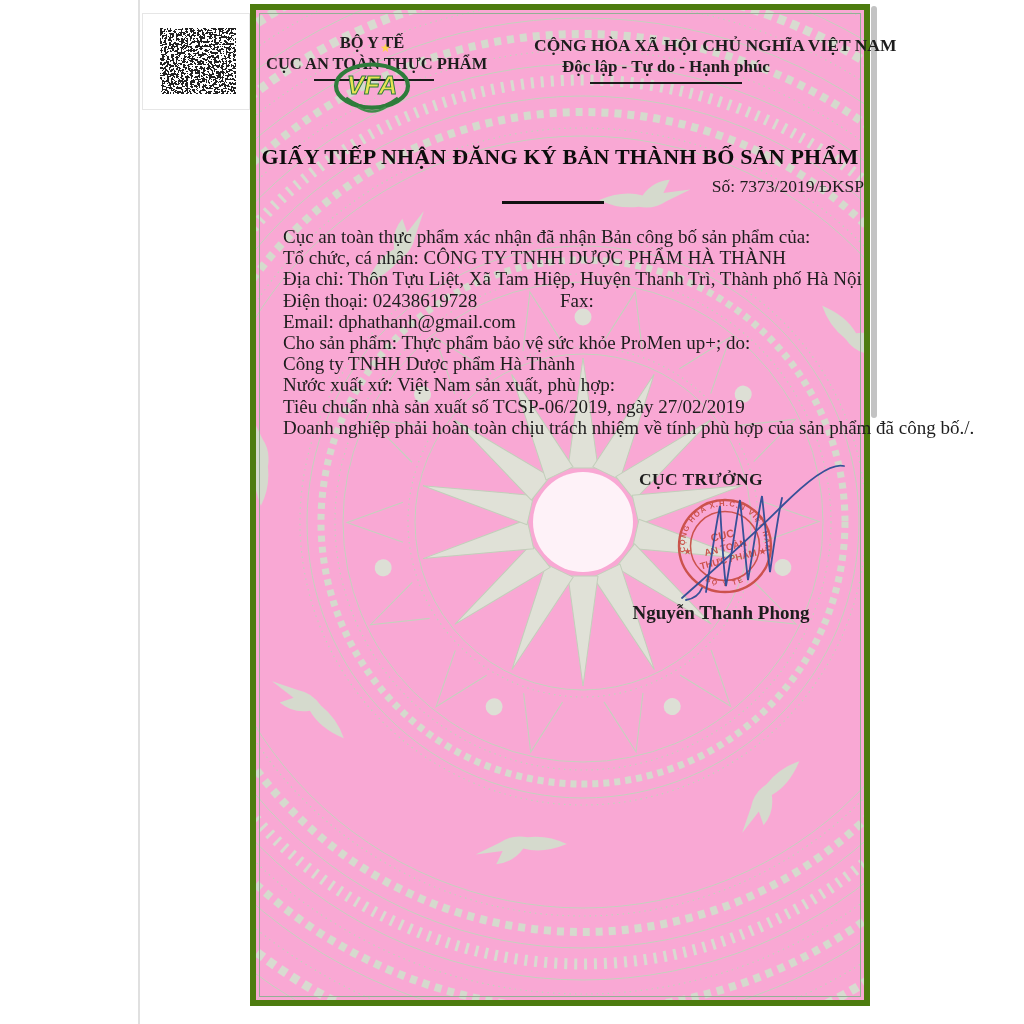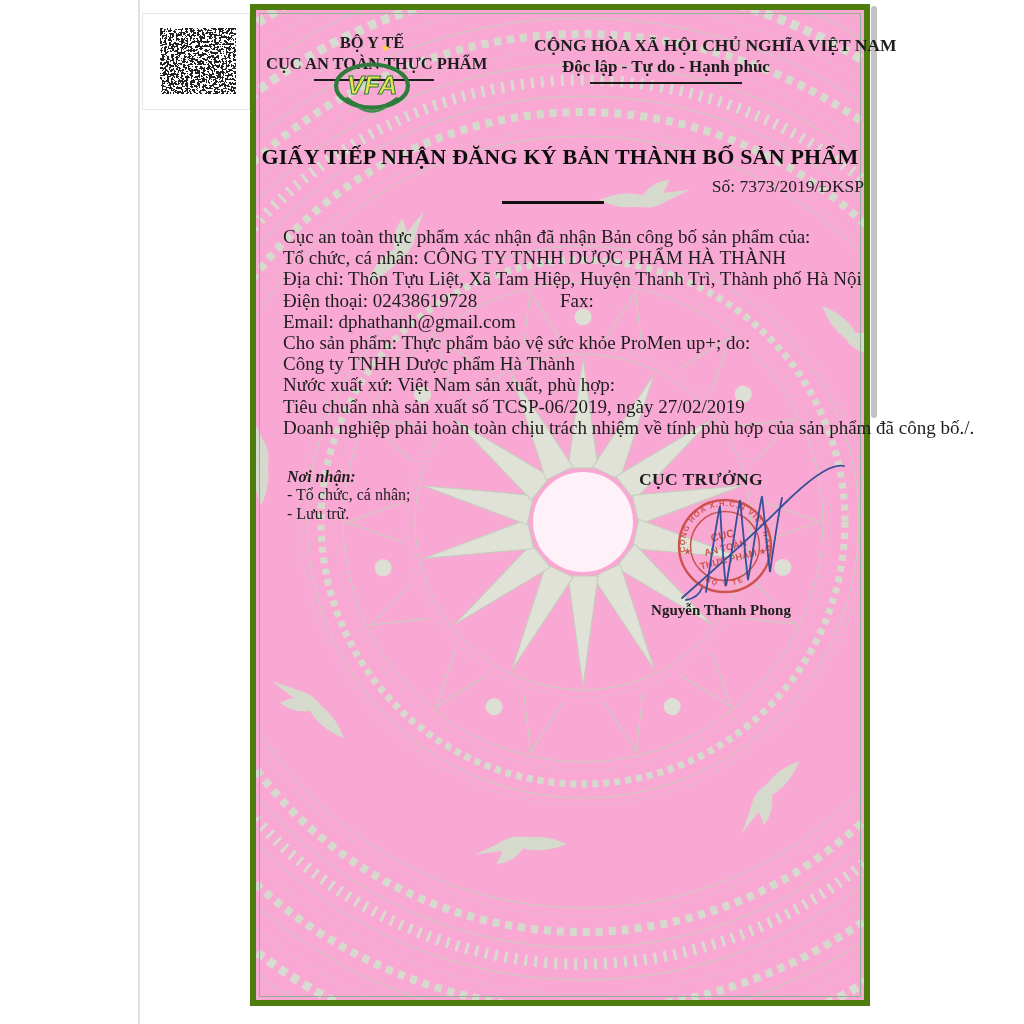--- a/index.html
+++ b/index.html
@@ -35,21 +35,21 @@
   .body-text p{margin:0;white-space:nowrap;}
   .body-text p.tight{margin-top:-6px;}
   .phone-line{position:relative;}
   .fax-label{position:absolute;left:277px;top:0;}
   
   .recipients{left:31px;top:458px;font-size:16px;line-height:18.4px;white-space:nowrap;}
   .recipients .label{font-weight:bold;font-style:italic;}
   .signer-title{left:340px;top:459px;width:210px;text-align:center;font-weight:bold;font-size:17.5px;letter-spacing:0.4px;white-space:nowrap;}
   .stamp-svg{left:399px;top:466px;z-index:3;}
   .signature-svg{left:400px;top:444px;z-index:4;}
-  .signer-name{left:360px;top:592px;width:210px;text-align:center;font-weight:bold;font-size:15px;white-space:nowrap;z-index:5;}
+  .signer-name{left:360px;top:592px;width:210px;text-align:center;font-weight:bold;font-size:19px;white-space:nowrap;z-index:5;}
 </style>
 </head>
 <body>
 
 <div class="canvas">
 
   <div class="photo-edge-left"></div>
   <div class="scrollbar-thumb"></div>
 
   <div class="qr-box">
@@ -200,25 +200,20 @@
         <span class="fax-label">Fax:</span>
       </p>
       <p>Email: dphathanh@gmail.com</p>
       <p>Cho sản phẩm: Thực phẩm bảo vệ sức khỏe ProMen up+; do:</p>
       <p>Công ty TNHH Dược phẩm Hà Thành</p>
       <p>Nước xuất xứ: Việt Nam sản xuất, phù hợp:</p>
       <p>Tiêu chuẩn nhà sản xuất số TCSP-06/2019, ngày 27/02/2019</p>
       <p>Doanh nghiệp phải hoàn toàn chịu trách nhiệm về tính phù hợp của sản phẩm đã công bố./.</p>
     </div>
 
-    <div class="layer recipients">
-      <div class="label">Nơi nhận:</div>
-      <div>- Tổ chức, cá nhân;</div>
-      <div>- Lưu trữ.</div>
-    </div>
 
     <div class="layer signer-title">CỤC TRƯỞNG</div>
 
     <svg class="layer stamp-svg" width="140" height="140" viewBox="0 0 140 140">
       <g stroke="#c94b42" fill="none" opacity="0.92">
         <circle cx="70" cy="70" r="46" stroke-width="2.4"></circle>
         <circle cx="70" cy="70" r="34.5" stroke-width="1.5"></circle>
       </g>
       <defs>
         <path id="arcTop" d="M 32.4 83.7 A 40 40 0 1 1 107.6 83.7" fill="none"></path>

